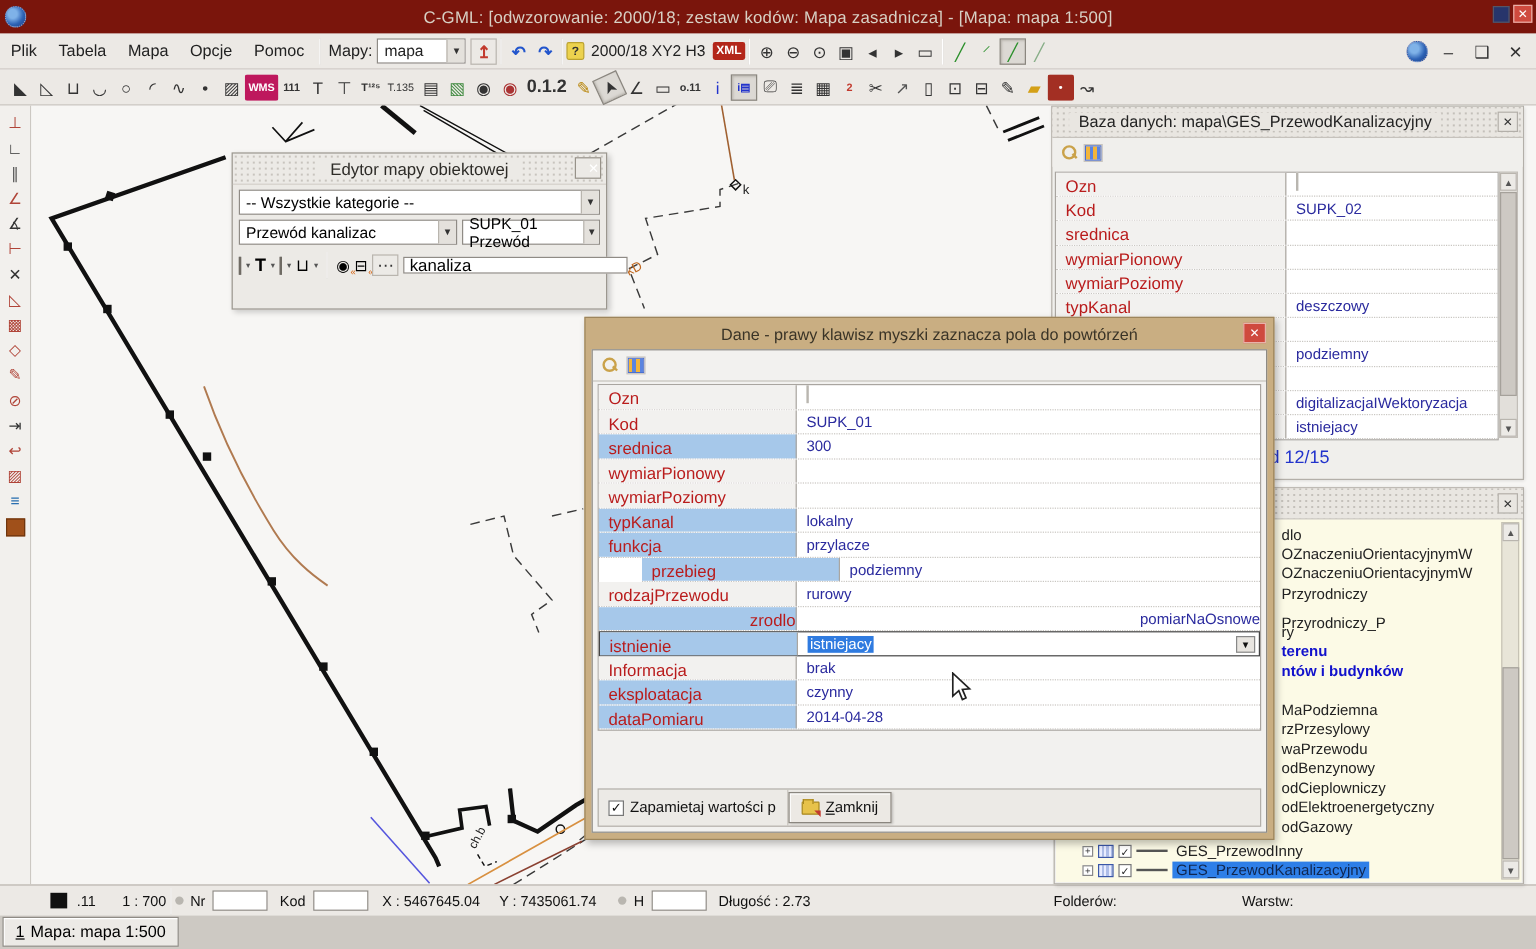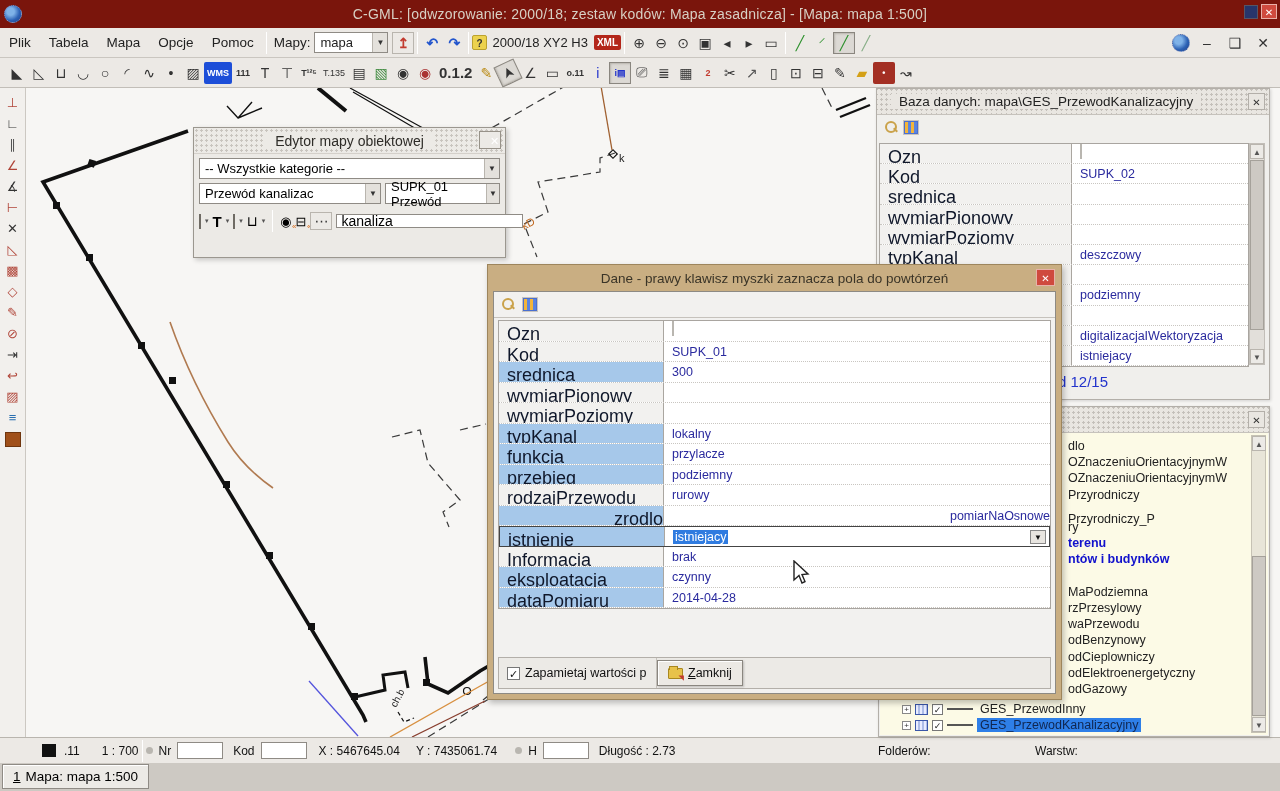--- a/index.html
+++ b/index.html
@@ -67,21 +67,21 @@
   .mag::after { content:""; position:absolute; left:8px; top:8px; width:5px; height:2px;
     background:#caa24a; transform:rotate(45deg); }
   .gridico { width:14px; height:13px; border:1px solid #4a6fd0;
     background:linear-gradient(#fff,#fff),
       repeating-linear-gradient(90deg,#f3b53a 0 3px,#5a84e0 3px 6px); background-blend-mode:multiply;
     outline:1px solid #c8c4be; }
 
   
   .ptable { background:#fff; border:1px solid #a9a5a0; }
   .prow { display:flex; border-bottom:1px dotted #c9c6c1; position:relative; }
-  .prow .pl { font-size:18px; color:#0f172a; padding:3px 0 0 8px; background:#f2f1ef;
+  .prow .pl { font-size:14px; color:#b91c1c; padding:3px 0 0 8px; background:#f2f1ef;
     border-right:1px solid #aaa6a0; overflow:hidden; white-space:nowrap; }
   .prow .pl.hl { background:#a6c8ea; }
   .prow .pv { flex:1; font-size:12.5px; color:#2a2a9e; padding:3px 0 0 8px; white-space:nowrap;
     overflow:hidden; }
   .cbox { width:13px; height:13px; border:1px solid #b9b6b0; background:#fdfdfc; margin:3px auto 0; }
   .sel-text { background:#2f7be0; color:#fff; padding:0 2px; }
   .combo-arrow { position:absolute; right:3px; top:3px; width:16px; height:14px;
     border:1px solid #888; background:#e8e5e0; font-size:8px; text-align:center; line-height:14px;
     color:#111; }
   .record { color:#2233cc; font-size:15px; text-align:center; }
@@ -228,21 +228,21 @@
   <div id="toolbar2">
       <span class="tbtn">◣</span>
       <span class="tbtn">◺</span>
       <span class="tbtn">⊔</span>
       <span class="tbtn">◡</span>
       <span class="tbtn">○</span>
       <span class="tbtn">◜</span>
       <span class="tbtn">∿</span>
       <span class="tbtn">•</span>
       <span class="tbtn">▨</span>
-      <span class="tbtn" style="background: #1d4ed8; border-radius: 2px; font-size: 9px; font-weight: bold; color: rgb(255, 255, 255);">WMS</span>
+      <span class="tbtn" style="background: #be185d; border-radius: 2px; font-size: 9px; font-weight: bold; color: rgb(255, 255, 255);">WMS</span>
       <span class="tbtn" style="font-size: 9px; font-weight: bold;">111</span>
       <span class="tbtn">T</span>
       <span class="tbtn">⊤</span>
       <span class="tbtn" style="font-size: 9px; font-weight: bold;">T¹²⁵</span>
       <span class="tbtn" style="font-size: 9px; font-weight: normal;">T.135</span>
       <span class="tbtn">▤</span>
       <span class="tbtn" style="color: rgb(63, 138, 63);">▧</span>
       <span class="tbtn">◉</span>
       <span class="tbtn" style="color: rgb(170, 51, 51);">◉</span>
       <span class="tbtn" style="font-size: 15px; font-weight: bold;">0.1.2</span>
@@ -529,21 +529,21 @@
             <span class="pv"></span>
           </span>
           <span class="prow" style="height: 20.5px;">
             <span class="pl hl" style="width: 165px;">typKanal</span>
             <span class="pv">lokalny</span>
           </span>
           <span class="prow" style="height: 20.5px;">
             <span class="pl hl" style="width: 165px;">funkcja</span>
             <span class="pv">przylacze</span>
           </span>
-          <span class="prow" style="height: 20.5px;">
+          <span class="prow" style="height: 20.5px; margin-left: 36px;">
             <span class="pl hl" style="width: 165px;">przebieg</span>
             <span class="pv">podziemny</span>
           </span>
           <span class="prow" style="height: 20.5px;">
             <span class="pl" style="width: 165px;">rodzajPrzewodu</span>
             <span class="pv">rurowy</span>
           </span>
           <span class="prow" style="height: 20.5px; text-align: right;">
             <span class="pl hl" style="width: 165px;">zrodlo</span>
             <span class="pv">pomiarNaOsnowe</span>

